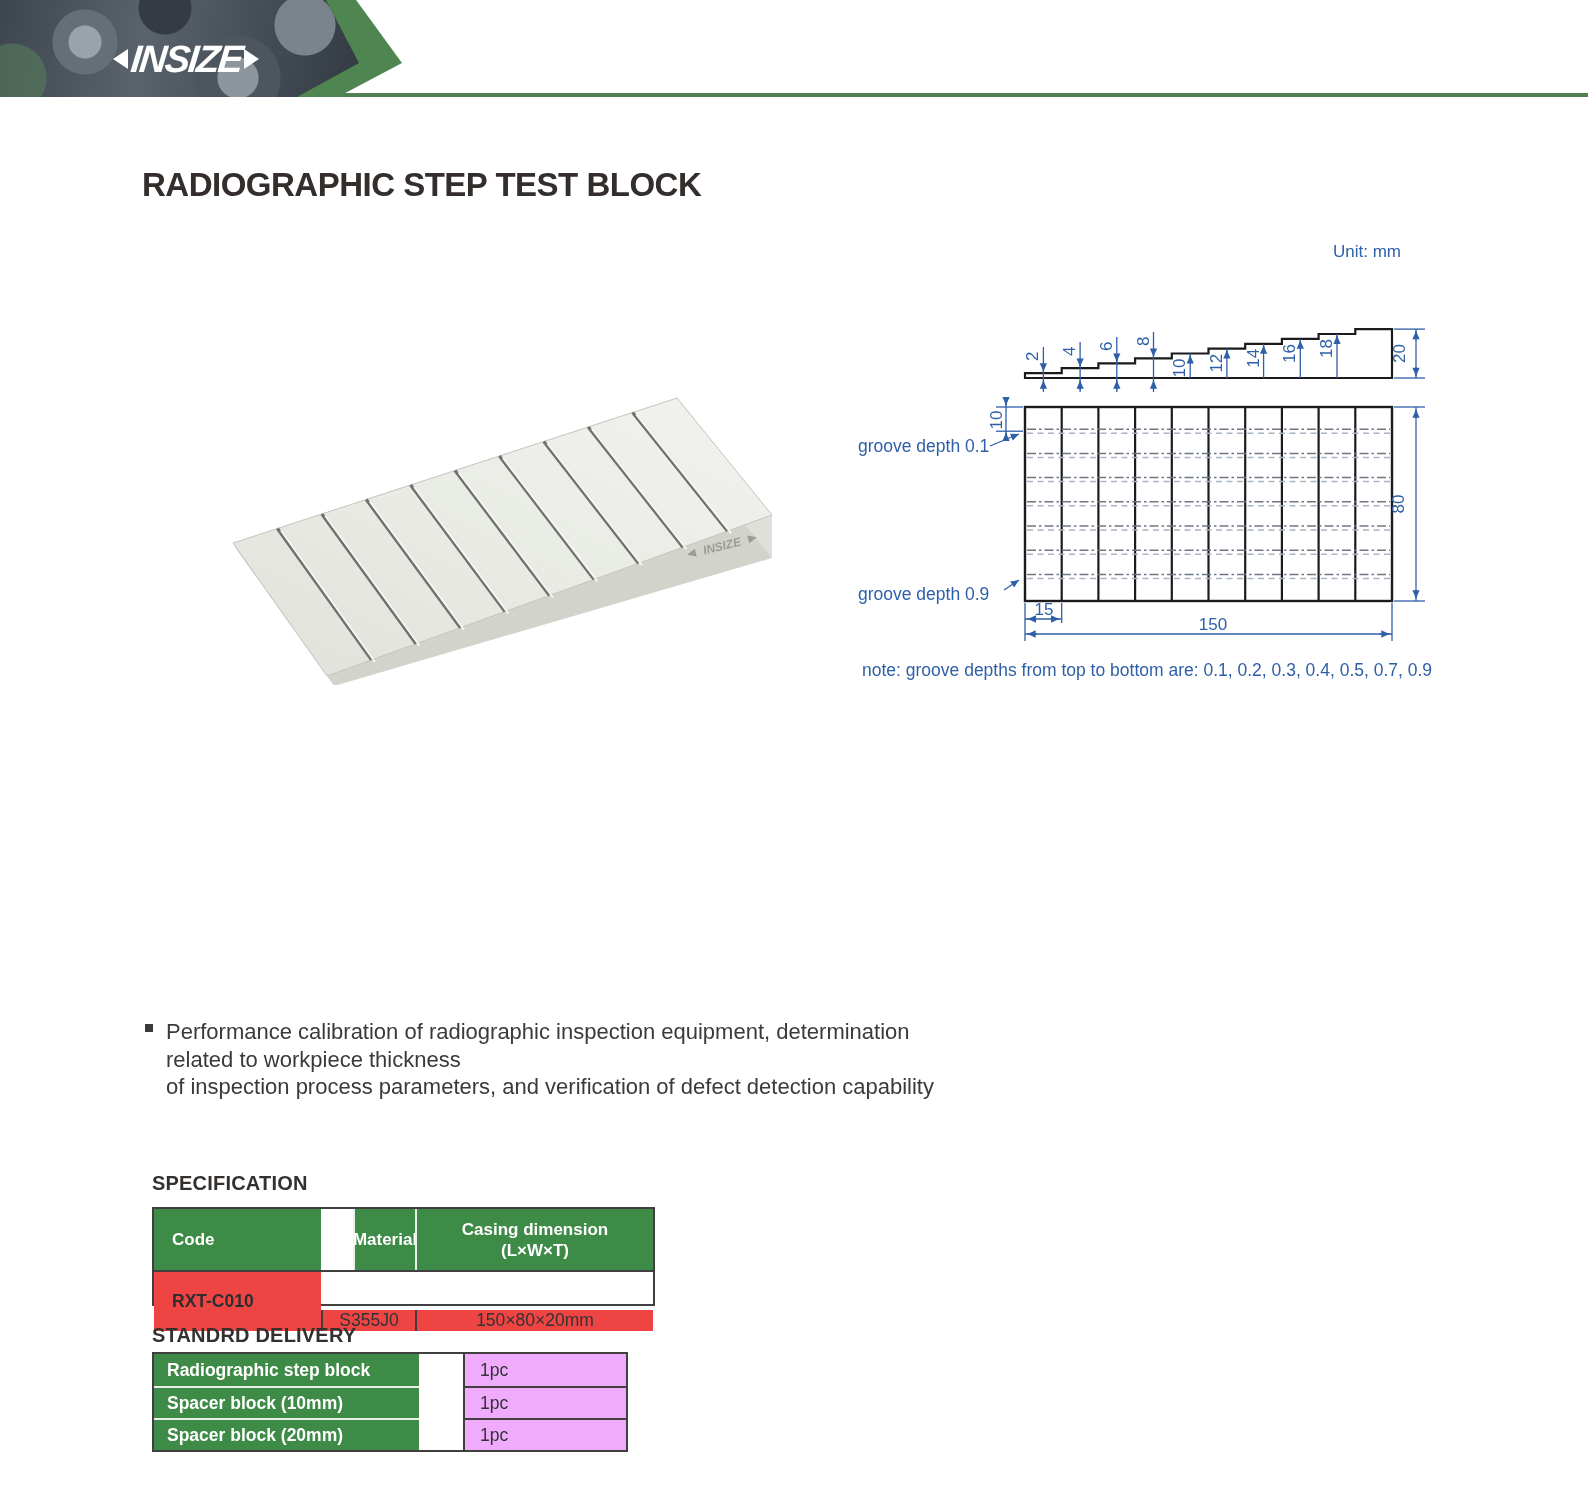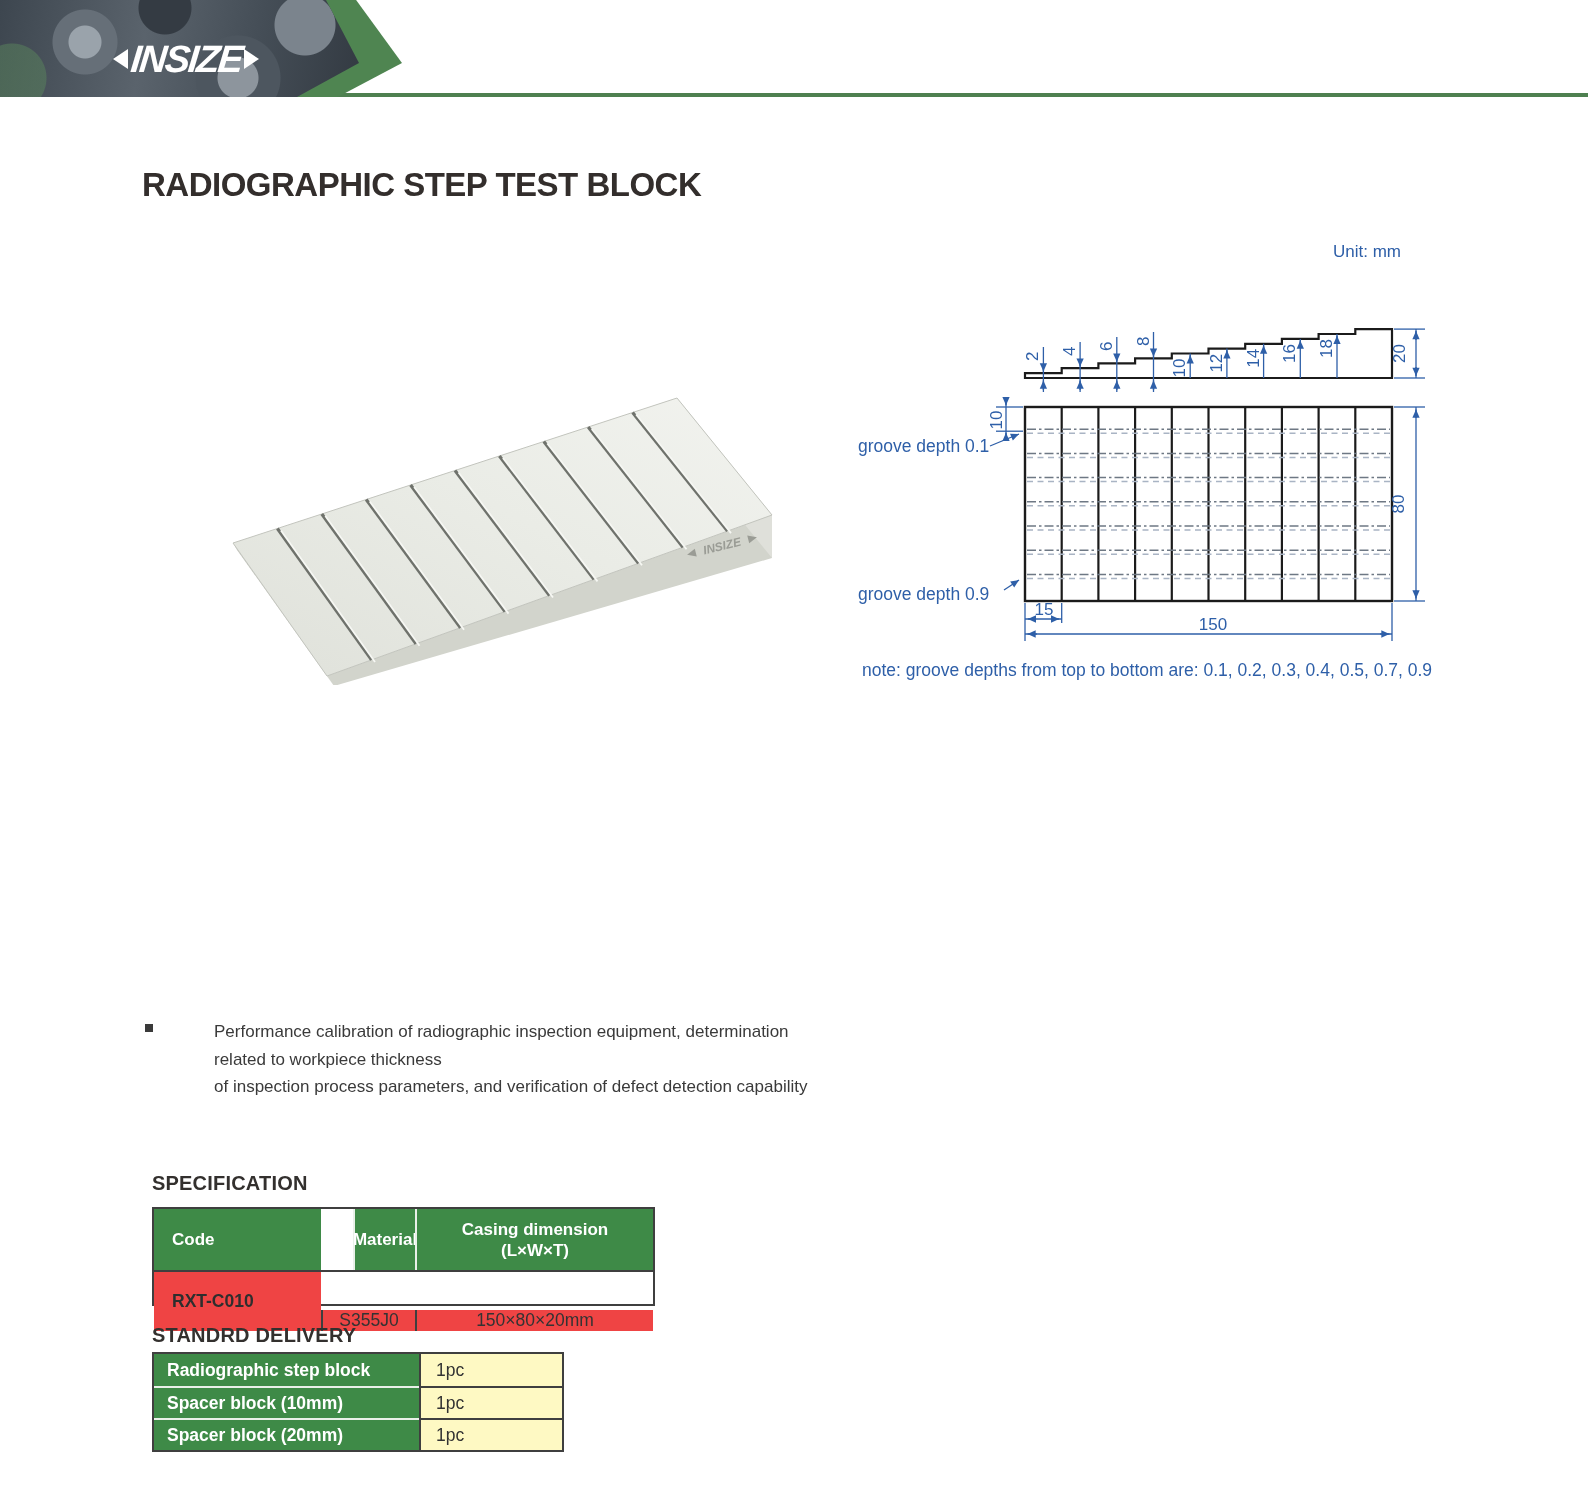--- a/index.html
+++ b/index.html
@@ -36,44 +36,44 @@
   .product-svg{position:absolute;left:225px;top:385px;}
   .blk{stroke:#1b1b1b;fill:none;}
   .dim{stroke:#2e5fa8;stroke-width:1.3;fill:none;}
   .dtext{fill:#2e5fa8;font-size:17px;font-family:"Liberation Sans",sans-serif;}
   .gtext{fill:#2e5fa8;font-size:17.5px;font-family:"Liberation Sans",sans-serif;}
   .gr1{stroke:#6e7884;stroke-width:1.5;stroke-dasharray:9 3 2.5 3;fill:none;}
   .gr2{stroke:#a9b4c4;stroke-width:1.5;stroke-dasharray:6 4.5;fill:none;}
 
   
   .bullet{position:absolute;left:145px;top:1024px;width:8px;height:8px;background:#3a3a3a;}
-  .desc{position:absolute;left:166px;top:1018px;font-size:17px;line-height:27.5px;color:#3a3a3a;margin-left:48px;}
+  .desc{position:absolute;left:166px;top:1018px;font-size:22px;line-height:27.5px;color:#3a3a3a;}
 
   
   .sec-h{position:absolute;font-size:20px;font-weight:bold;color:#33302e;letter-spacing:.2px;text-align:center;}
 
   
   .spec-table{position:absolute;left:152px;top:1207px;width:503px;border:2px solid #3f3f3f;box-sizing:border-box;}
   .spec-head{display:grid;grid-template-columns:167px 94px 1fr;height:61px;}
   .spec-head .cell{background:#3e8a47;color:#fff;font-weight:bold;font-size:17px;display:flex;align-items:center;box-sizing:border-box;}
   .spec-head .cell + .cell{border-left:2px solid #e9f0e9;}
   .spec-head .c1{padding-left:18px;}
   .spec-head .c2{justify-content:center;margin-left:32px;}
   .spec-head .c3{flex-direction:column;justify-content:center;line-height:21px;text-align:center;}
   .spec-row{display:grid;grid-template-columns:167px 94px 1fr;height:32px;border-top:2px solid #3f3f3f;}
   .spec-row .cell{background:#ef4444;font-size:17.5px;color:#333;display:flex;align-items:center;box-sizing:border-box;}
   .spec-row .cell + .cell{border-left:2px solid #3f3f3f;}
   .spec-row .c1{padding-left:18px;font-weight:bold;color:#2e2e2e;}
   .spec-row .c2,.spec-row .c3{justify-content:center;margin-top:38px;}
 
   
-  .del-table{position:absolute;left:152px;top:1352px;width:412px;border:2px solid #3f3f3f;box-sizing:border-box;}
+  .del-table{position:absolute;left:152px;top:1352px;width:476px;border:2px solid #3f3f3f;box-sizing:border-box;}
   .del-row{display:grid;grid-template-columns:265px 1fr;height:32px;}
   .del-row .item{background:#3e8a47;color:#fff;font-weight:bold;font-size:17.5px;display:flex;align-items:center;padding-left:13px;box-sizing:border-box;}
-  .del-row .qty{background:#fef9c3;color:#333;font-size:17.5px;display:flex;align-items:center;padding-left:15px;border-left:2px solid #3f3f3f;box-sizing:border-box;}
+  .del-row .qty{background:#f0abfc;color:#333;font-size:17.5px;display:flex;align-items:center;padding-left:15px;border-left:2px solid #3f3f3f;box-sizing:border-box;margin-left:44px;}
   .del-row + .del-row .item{border-top:2px solid #e9f0e9;}
   .del-row + .del-row .qty{border-top:2px solid #3f3f3f;}
 </style>
 </head>
 <body>
 
 <div class="page">
 
   <div class="header">
     <div class="header-line"></div>

